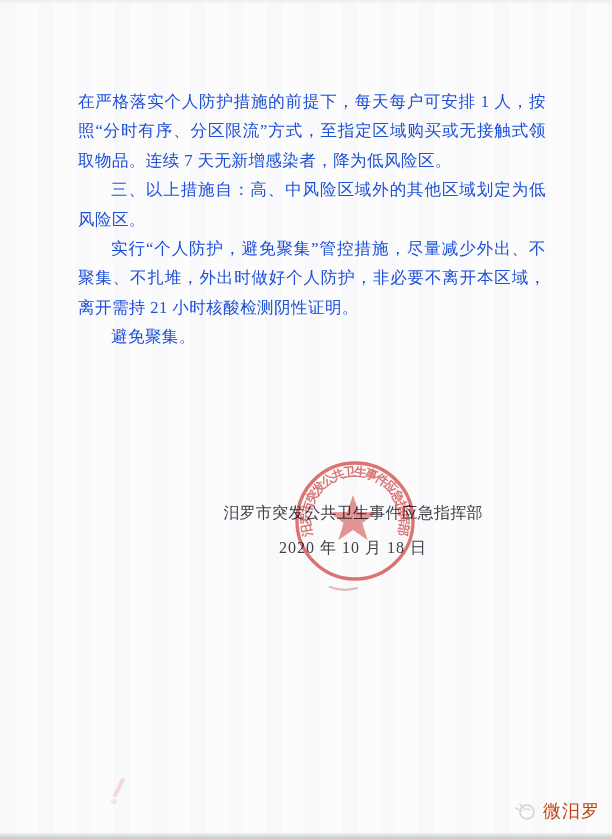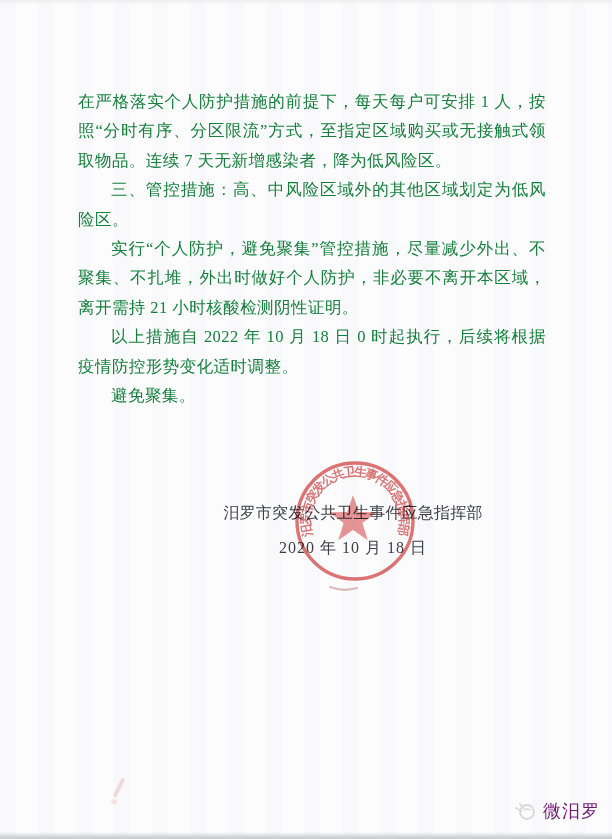--- a/index.html
+++ b/index.html
@@ -31,21 +31,21 @@
     background: linear-gradient(180deg, rgba(203,208,212,0) 0%, #ccd1d4 80%, #c6cbcf 100%);
   }
   .doc-text {
     position: absolute;
     left: 78px;
     top: 87px;
     width: 468px;
     font-size: 16.5px;
     line-height: 29.4px;
     letter-spacing: 0.45px;
-    color: #15803d;
+    color: #1d4ed8;
     text-align: justify;
   }
   .doc-text p { margin: 0; }
   .doc-text p.indent { text-indent: 2em; }
   .sig-block {
     position: absolute;
     left: 221px;
     top: 500px;
     width: 264px;
     text-align: center;
@@ -81,39 +81,38 @@
     background: rgba(223,139,154,0.22);
     border-radius: 50%;
   }
   .watermark {
     position: absolute;
     right: 12px;
     top: 799px;
     display: flex;
     align-items: center;
     gap: 5px;
-    color: #701a75;
+    color: #c2410c;
     font-size: 18px;
     letter-spacing: 1px;
     font-family: "Liberation Sans", "DejaVu Sans", sans-serif;
   }
   .watermark svg { display: block; }
 </style>
 </head>
 <body>
 
 <div class="page">
 
   <div class="scan-top"></div>
 
   <div class="doc-text">
     <p>在严格落实个人防护措施的前提下，每天每户可安排 1 人，按照“分时有序、分区限流”方式，至指定区域购买或无接触式领取物品。连续 7 天无新增感染者，降为低风险区。</p>
-    <p class="indent">三、管控措施：高、中风险区域外的其他区域划定为低风险区。</p>
+    <p class="indent">三、以上措施自：高、中风险区域外的其他区域划定为低风险区。</p>
     <p class="indent">实行“个人防护，避免聚集”管控措施，尽量减少外出、不聚集、不扎堆，外出时做好个人防护，非必要不离开本区域，离开需持 21 小时核酸检测阴性证明。</p>
-    <p class="indent">以上措施自 2022 年 10 月 18 日 0 时起执行，后续将根据疫情防控形势变化适时调整。</p>
     <p class="indent">避免聚集。</p>
   </div>
 
   <div class="sig-block">
     <div class="sig-issuer">汨罗市突发公共卫生事件应急指挥部</div>
     <div class="sig-date">2020 年 10 月 18 日</div>
   </div>
 
   <svg class="seal" viewBox="0 0 124 136" aria-hidden="true">
     <circle cx="62" cy="62" r="58" fill="none" stroke="#db5c5c" stroke-width="3.4"></circle>

